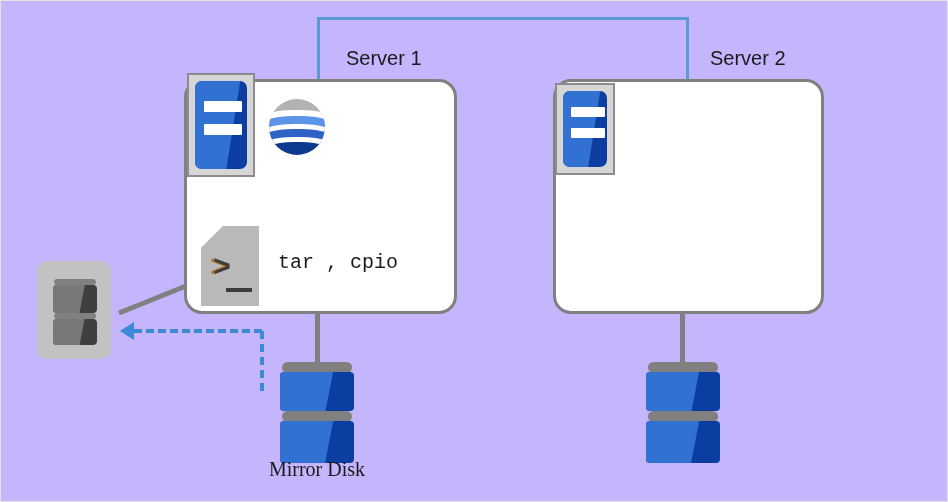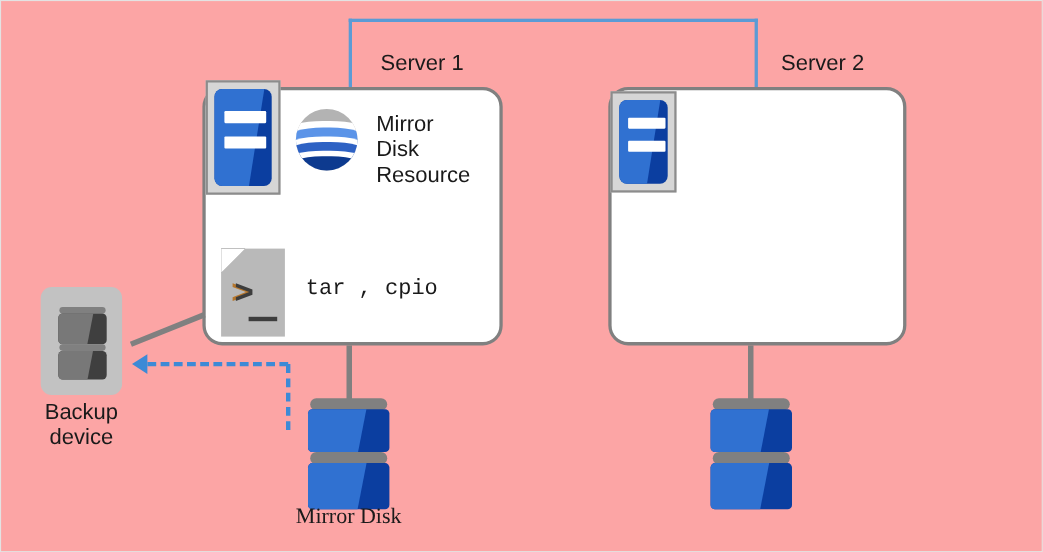--- a/index.html
+++ b/index.html
@@ -4,21 +4,21 @@
 <style>
   html, body {
     margin: 0;
     padding: 0;
     background: #ffffff;
   }
   #canvas {
     position: relative;
     width: 948px;
     height: 502px;
-    background: #fca5a5;
+    background: #c4b5fd;
     border: 1px solid #e3e3e3;
     box-sizing: border-box;
     overflow: hidden;
     font-family: "Liberation Sans", sans-serif;
   }
   .abs { position: absolute; }
 
   
   .label {
     color: #1a1a1a;
@@ -190,23 +190,20 @@
 
   <div class="globe" style="left:268px; top:98px; width:56px; height:56px;">
     <div class="wave" style="top:20%; background:#ffffff;"></div>
     <div class="wave" style="top:31%; background:#5b94e8;"></div>
     <div class="wave" style="top:45%; background:#ffffff;"></div>
     <div class="wave" style="top:54%; background:#2e62c4;"></div>
     <div class="wave" style="top:68%; background:#ffffff;"></div>
     <div class="wave" style="top:76%; height:40%; background:#0d3a8f;"></div>
   </div>
 
-  <div class="abs label" style="left: 341px; top: 101px; width: 130px; white-space: pre-line;">Mirror
-Disk
-Resource</div>
 
   <div class="script-doc" style="left:200px; top:225px; width:58px; height:80px;">
     <div class="script-fold"></div>
     <div class="script-notch"></div>
     <div class="chev chev-shadow" style="left:9px; top:27px;">&gt;</div>
     <div class="chev chev-main" style="left:12px; top:27px;">&gt;</div>
     <div class="script-underscore" style="left:25px; top:62px; width:26px;"></div>
   </div>
 
   <div class="abs label" style="left:277px; top:250px;font-family:Liberation Mono, monospace;">tar , cpio</div>
@@ -240,22 +237,20 @@
     <div class="disk-body" style="left:0px; top:59px; width:74px; height:42px;"></div>
   </div>
 
   <div class="backup-case" style="left:36px; top:260px; width:74px; height:98px;">
     <div class="disk-cap" style="left:17px; top:18px; width:42px; height:6px; border-radius:5px;"></div>
     <div class="disk-body disk-body-gray" style="left:16px; top:24px; width:44px; height:28px;"></div>
     <div class="disk-cap" style="left:17px; top:52px; width:42px; height:6px; border-radius:5px;"></div>
     <div class="disk-body disk-body-gray" style="left:16px; top:58px; width:44px; height:26px;"></div>
   </div>
 
-  <div class="abs label label-center" style="left:8px; top:363px; width:130px; white-space:pre-line;">Backup
-device</div>
 
   <svg class="abs" style="left:110px; top:275px; width:85px; height:45px;" viewBox="0 0 85 45">
     <line x1="8" y1="37" x2="75" y2="10" stroke="#808080" stroke-width="5"></line>
   </svg>
 
   <div class="dash-v" style="left:259px; top:330px; height:60px;"></div>
   <div class="dash-h" style="left:133px; top:328px; width:128px;"></div>
   <div class="arrow-head" style="left:119px; top:321px;"></div>
 
 </div>

